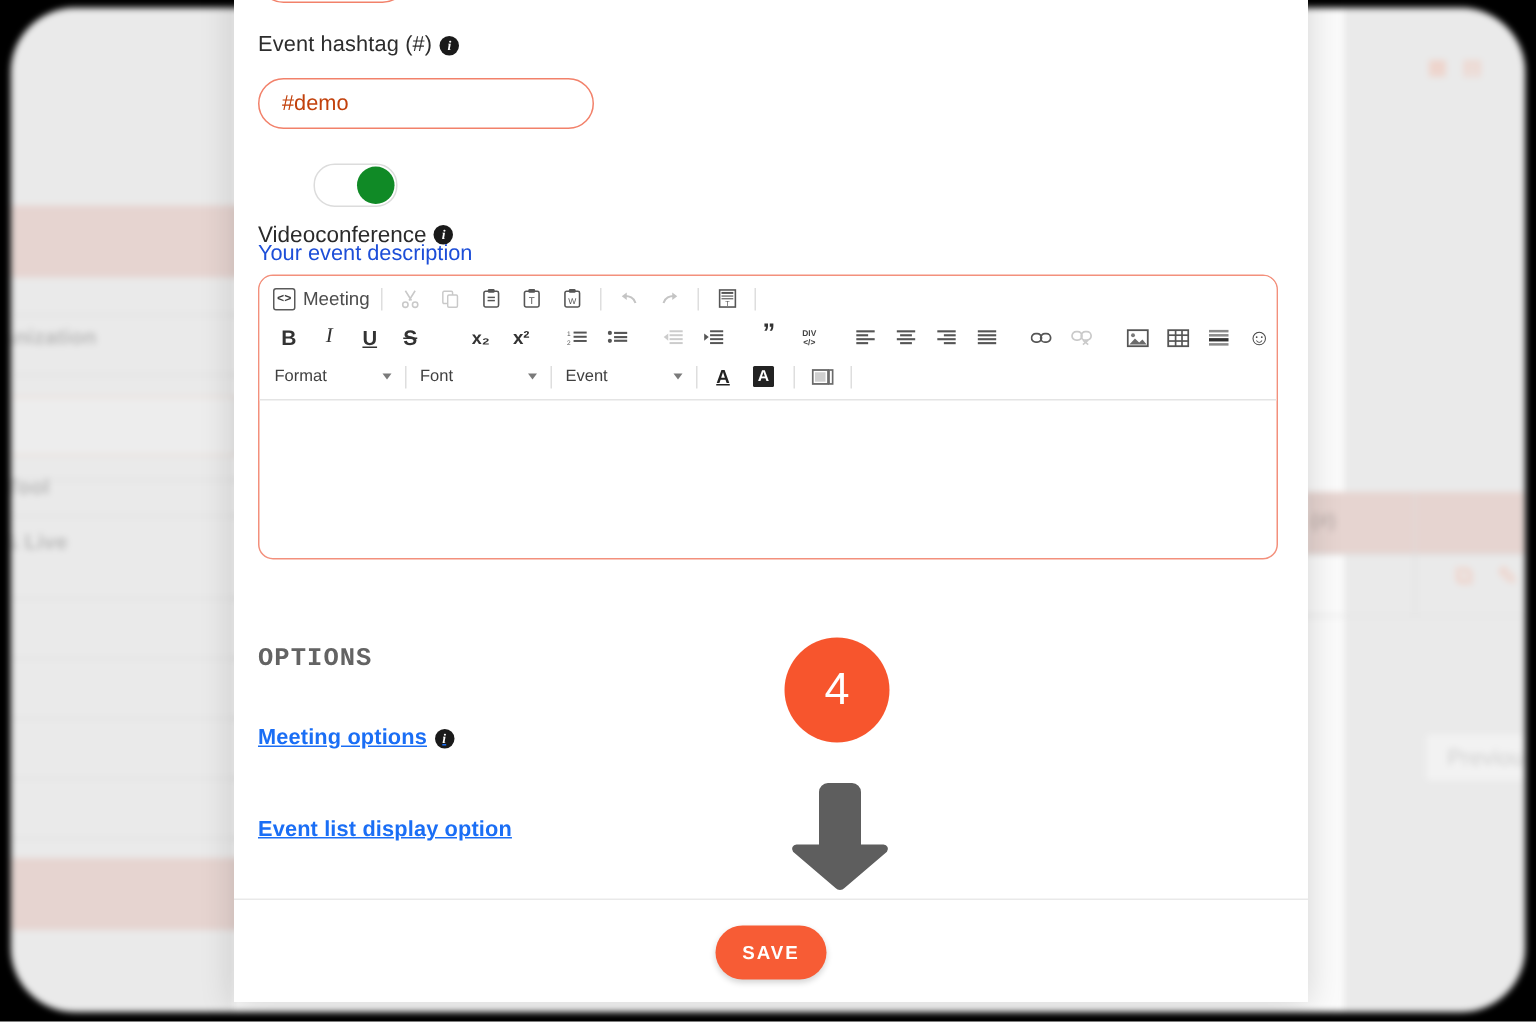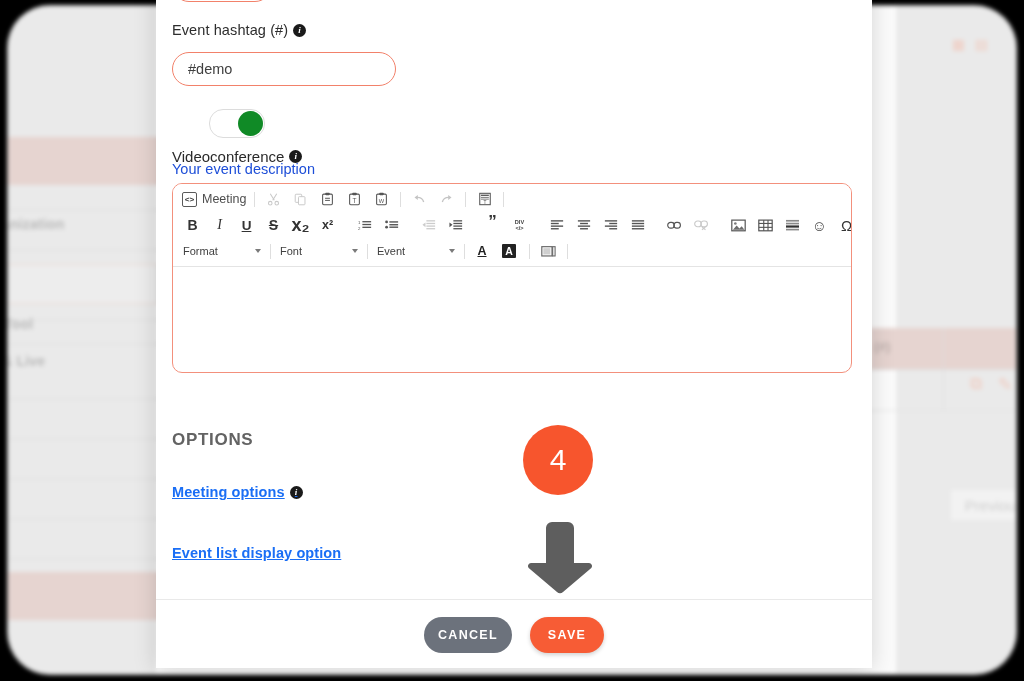--- a/index.html
+++ b/index.html
@@ -68,21 +68,21 @@
   .info-dot{
     display:inline-flex;width:13px;height:13px;border-radius:50%;
     background:#1a1a1a;color:#fff;font-size:9px;font-weight:700;
     align-items:center;justify-content:center;font-style:italic;
     font-family:"Liberation Serif",serif;line-height:1;
   }
 
   .hashtag-input{
     position:absolute;left:16px;top:70px;width:224px;height:34px;box-sizing:border-box;
     border:1px solid #f2816a;border-radius:17px;background:#fff;
-    font-family:"Liberation Sans",sans-serif;font-size:14.5px;color:#404040;
+    font-family:"Liberation Sans",sans-serif;font-size:14.5px;color:#c2410c;
     padding:0 15px;outline:none;
   }
 
   
   .toggle-row{position:absolute;left:16px;top:127px;display:flex;align-items:center;gap:10px;flex-direction:column;}
   .toggle{
     width:54px;height:27px;border-radius:14px;background:#fff;border:1px solid #dcdcdc;
     position:relative;box-shadow:inset 0 0 0 0 #fff;
   }
   .toggle .knob{
@@ -124,20 +124,21 @@
   }
   .combo .car{border-left:3.5px solid transparent;border-right:3.5px solid transparent;border-top:4px solid #7a7a7a;width:0;height:0;}
   .ed-area{
     padding:17px 16px;color:#b2b2b2;font-size:13.5px;
   }
 
   
   .opt-title{
     position:absolute;left:16px;top:448px;font-size:17px;font-weight:700;color:#636363;
     letter-spacing:.7px;
+    font-family:Liberation Mono, monospace;
   }
   .opt-link{
     position:absolute;left:16px;color:#1a6ef5;font-size:14.5px;font-weight:700;
     text-decoration:underline;display:flex;align-items:center;gap:5px;letter-spacing:.1px;
   }
   .opt-link .info-dot{background:#1a1a1a;}
 
   
   #modal-foot{
     position:absolute;left:0;right:0;top:617px;height:69px;
@@ -289,21 +290,21 @@
               </svg>
           </span>
           <span class="sep"></span>
         </div>
 
         <div class="tb-row">
           <span class="tb-btn" style="font-weight:bold;font-size:14px;color:#333;">B</span>
           <span class="tb-btn" style="font-style:italic;font-size:14px;font-family:'Liberation Serif',serif;color:#333;">I</span>
           <span class="tb-btn" style="text-decoration:underline;font-size:13.5px;font-weight:bold;color:#333;">U</span>
           <span class="tb-btn" style="text-decoration:line-through;font-size:14px;font-weight:bold;color:#333;">S</span>
-          <span class="tb-btn" style="font-size:18px;font-weight:bold;color:#333;">x₂</span>
+          <span class="tb-btn" style="font-size:12px;font-weight:bold;color:#333;margin-left:20px;">x₂</span>
           <span class="tb-btn" style="font-size:12.5px;font-weight:bold;color:#333;">x²</span>
           <span class="sep"></span>
           <span class="tb-btn">
             <svg width="14" height="12" viewBox="0 0 16 13">
                 <text x="0" y="5.5" font-size="5" fill="#555" font-family="Liberation Sans">1</text>
                 <text x="0" y="12" font-size="5" fill="#555" font-family="Liberation Sans">2</text>
                 <rect x="5" y="2" width="10" height="1.5" fill="#555"></rect>
                 <rect x="5" y="5.2" width="10" height="1.5" fill="#555"></rect>
                 <rect x="5" y="8.4" width="10" height="1.5" fill="#555"></rect>
               </svg>
@@ -464,21 +465,20 @@
     <a class="opt-link" style="top:502px;" href="#">
       <span>Meeting options</span>
       <span class="info-dot" style="text-decoration:none;">i</span>
     </a>
     <a class="opt-link" style="top:563px;" href="#">
       <span>Event list display option</span>
     </a>
   </div>
 
   <div id="modal-foot">
-    <button class="btn btn-cancel">CANCEL</button>
     <button class="btn btn-save">SAVE</button>
   </div>
 </div>
 
 <div id="badge">4</div>
 <svg id="arrow" width="78" height="75" viewBox="0 0 78 75">
   <path d="M31 2 h16 a6 6 0 0 1 6 6 v35 h15 a3 3 0 0 1 2.3 4.9 L42 72 a4.2 4.2 0 0 1 -6 0 L7.7 47.9 A3 3 0 0 1 10 43 h15 V8 a6 6 0 0 1 6 -6 z" fill="#5e5e5e"></path>
 </svg>
 
 </body></html>

